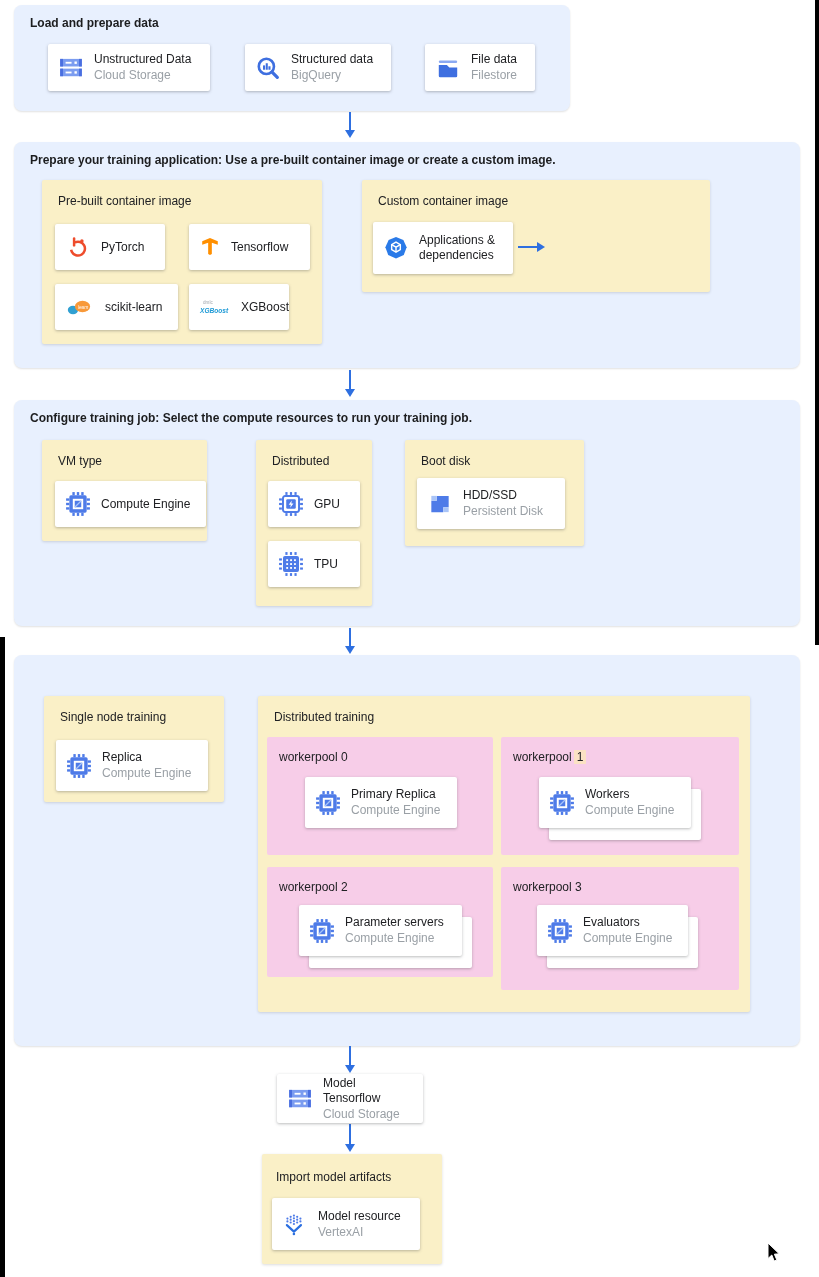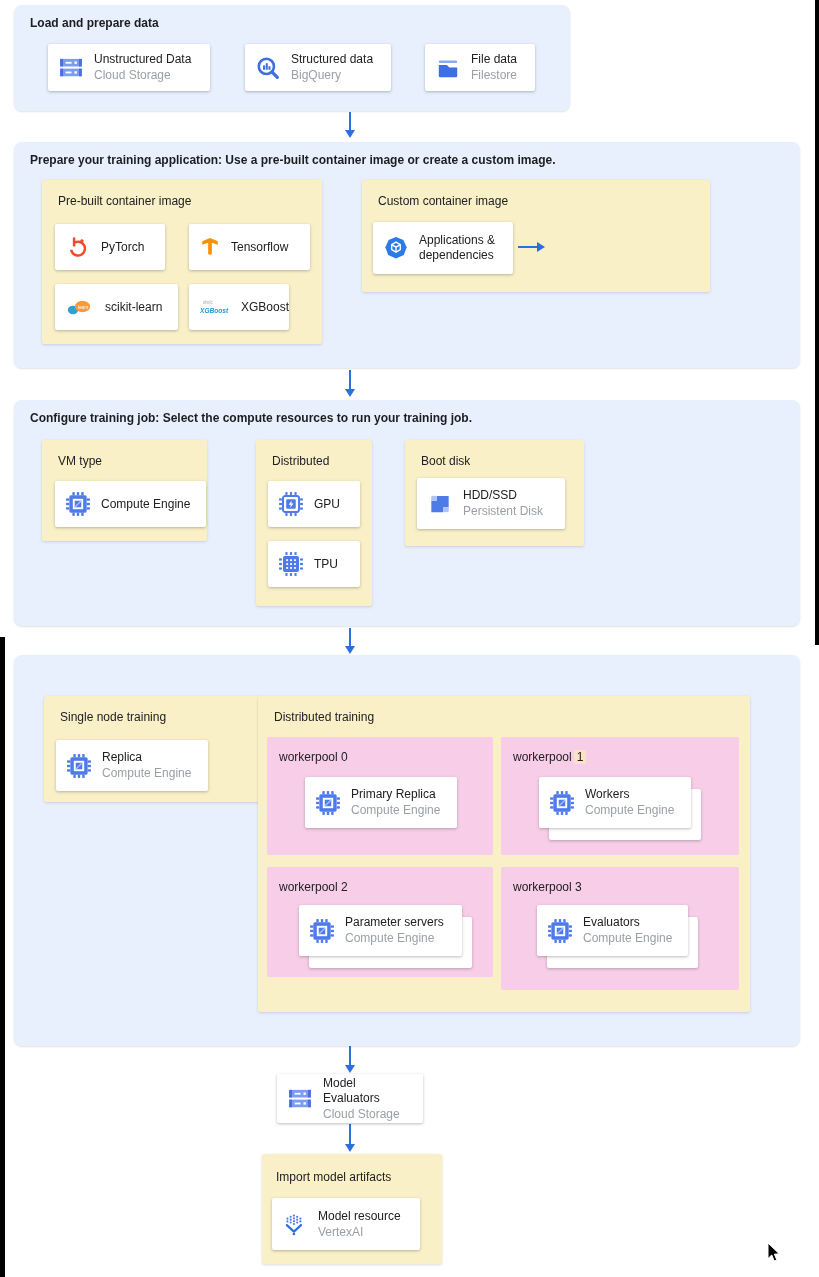--- a/index.html
+++ b/index.html
@@ -309,21 +309,21 @@
         </span>
       </div>
     </div>
   </div>
 </div>
 
 <div class="varrow" style="left:349px;top:628px;height:19px;"></div>
 
 <div class="section" style="left:14px;top:655px;width:786px;height:391px;">
 
-  <div class="panel" style="left:30px;top:41px;width:180px;height:106px;padding-left:40px;">
+  <div class="panel" style="left:30px;top:41px;width:180px;height:106px;">
     <div class="panel-title">Single node training</div>
     <div class="svc-card" style="left:12px;top:44px;width:152px;height:51px;">
       <div class="card-face">
         <span class="icon">
           <svg viewBox="0 0 24 24">
             <g fill="#4e7be8">
               <rect x="6.8" y="1" width="2.2" height="3"></rect>
                 <rect x="10.9" y="1" width="2.2" height="3"></rect>
                 <rect x="15" y="1" width="2.2" height="3"></rect>
               <rect x="6.8" y="20" width="2.2" height="3"></rect>
@@ -508,21 +508,21 @@
             <rect x="15.2" y="6" width="2.2" height="2.2" fill="#fff"></rect>
         <rect x="2" y="12.6" width="20" height="7" fill="#7b9cf0"></rect>
             <rect x="2" y="12.6" width="2.6" height="7" fill="#4a6fe0"></rect>
             <rect x="19.4" y="12.6" width="2.6" height="7" fill="#4a6fe0"></rect>
         <rect x="7" y="15.3" width="5.5" height="1.7" fill="#fff"></rect>
             <rect x="15.2" y="15" width="2.2" height="2.2" fill="#fff"></rect>
       </g>
         </svg>
     </span>
     <span class="card-text">
-      <span class="t">Model Evaluators</span>
+      <span class="t">Model Tensorflow</span>
       <span class="s">Cloud Storage</span>
     </span>
   </div>
 </div>
 
 <div class="varrow" style="left:349px;top:1124px;height:21px;"></div>
 
 <div class="panel" style="left:262px;top:1154px;width:180px;height:110px;">
   <div class="panel-title" style="left:14px;top:16px;">Import model artifacts</div>
   <div class="svc-card" style="left:10px;top:44px;width:148px;height:52px;">

